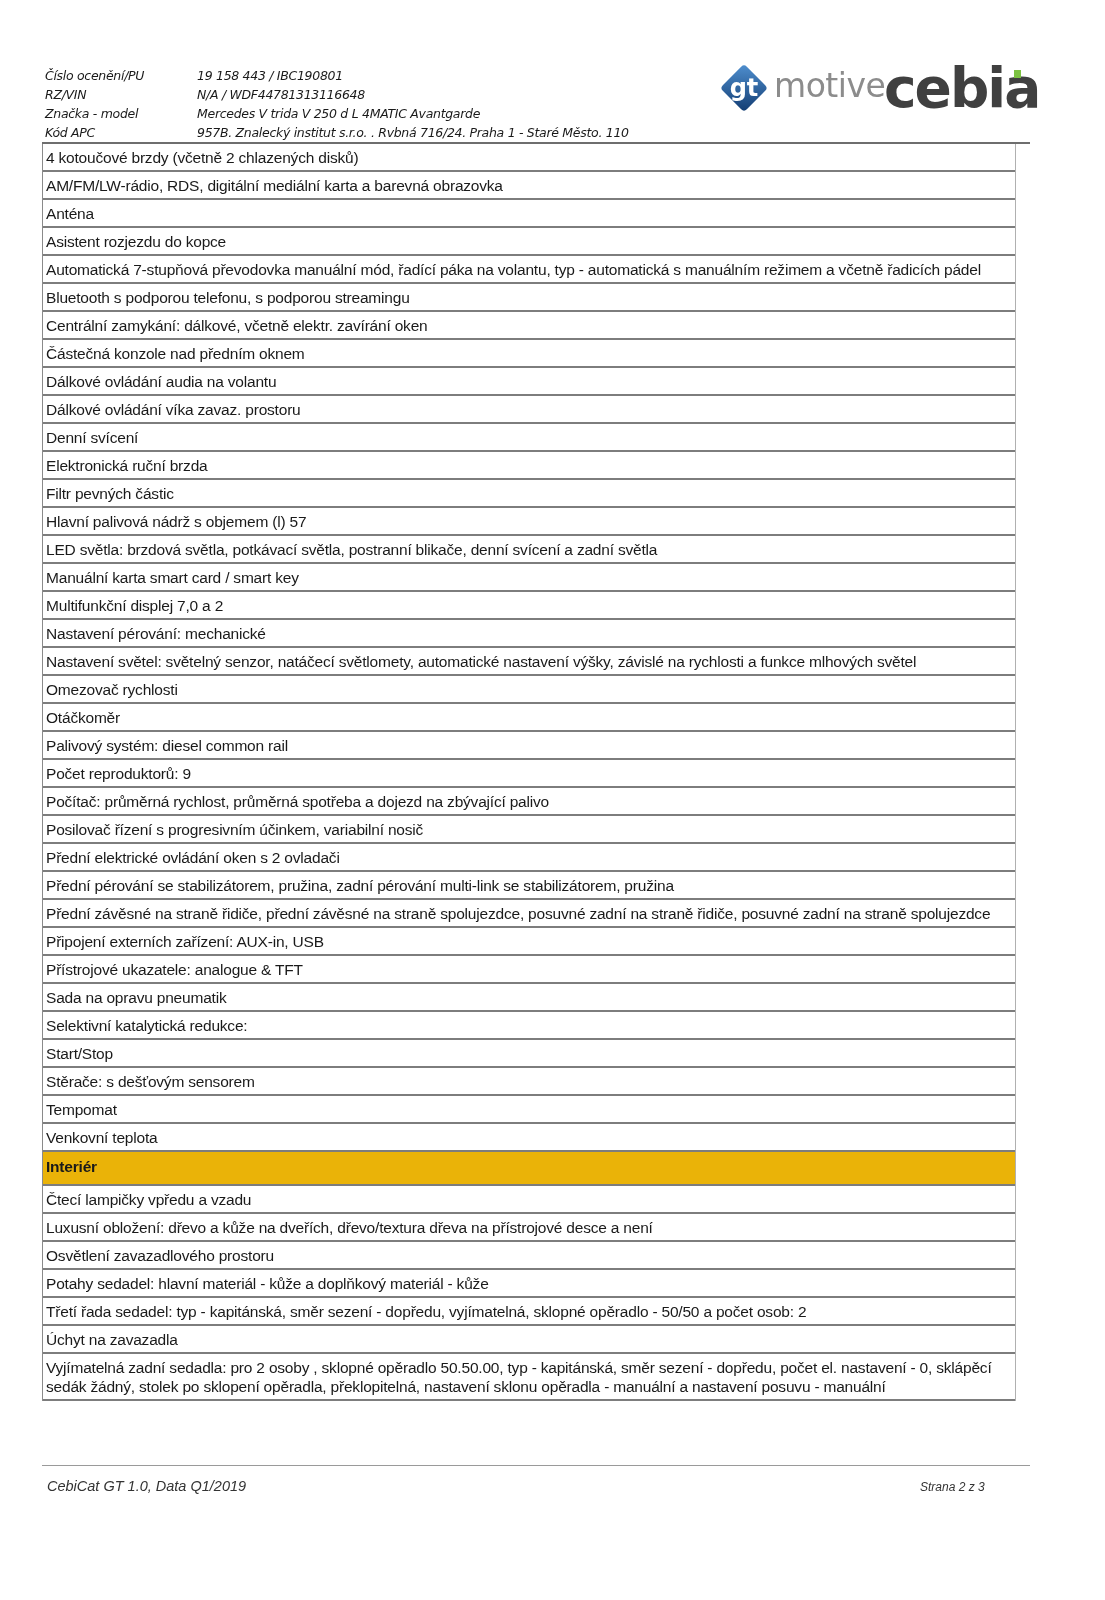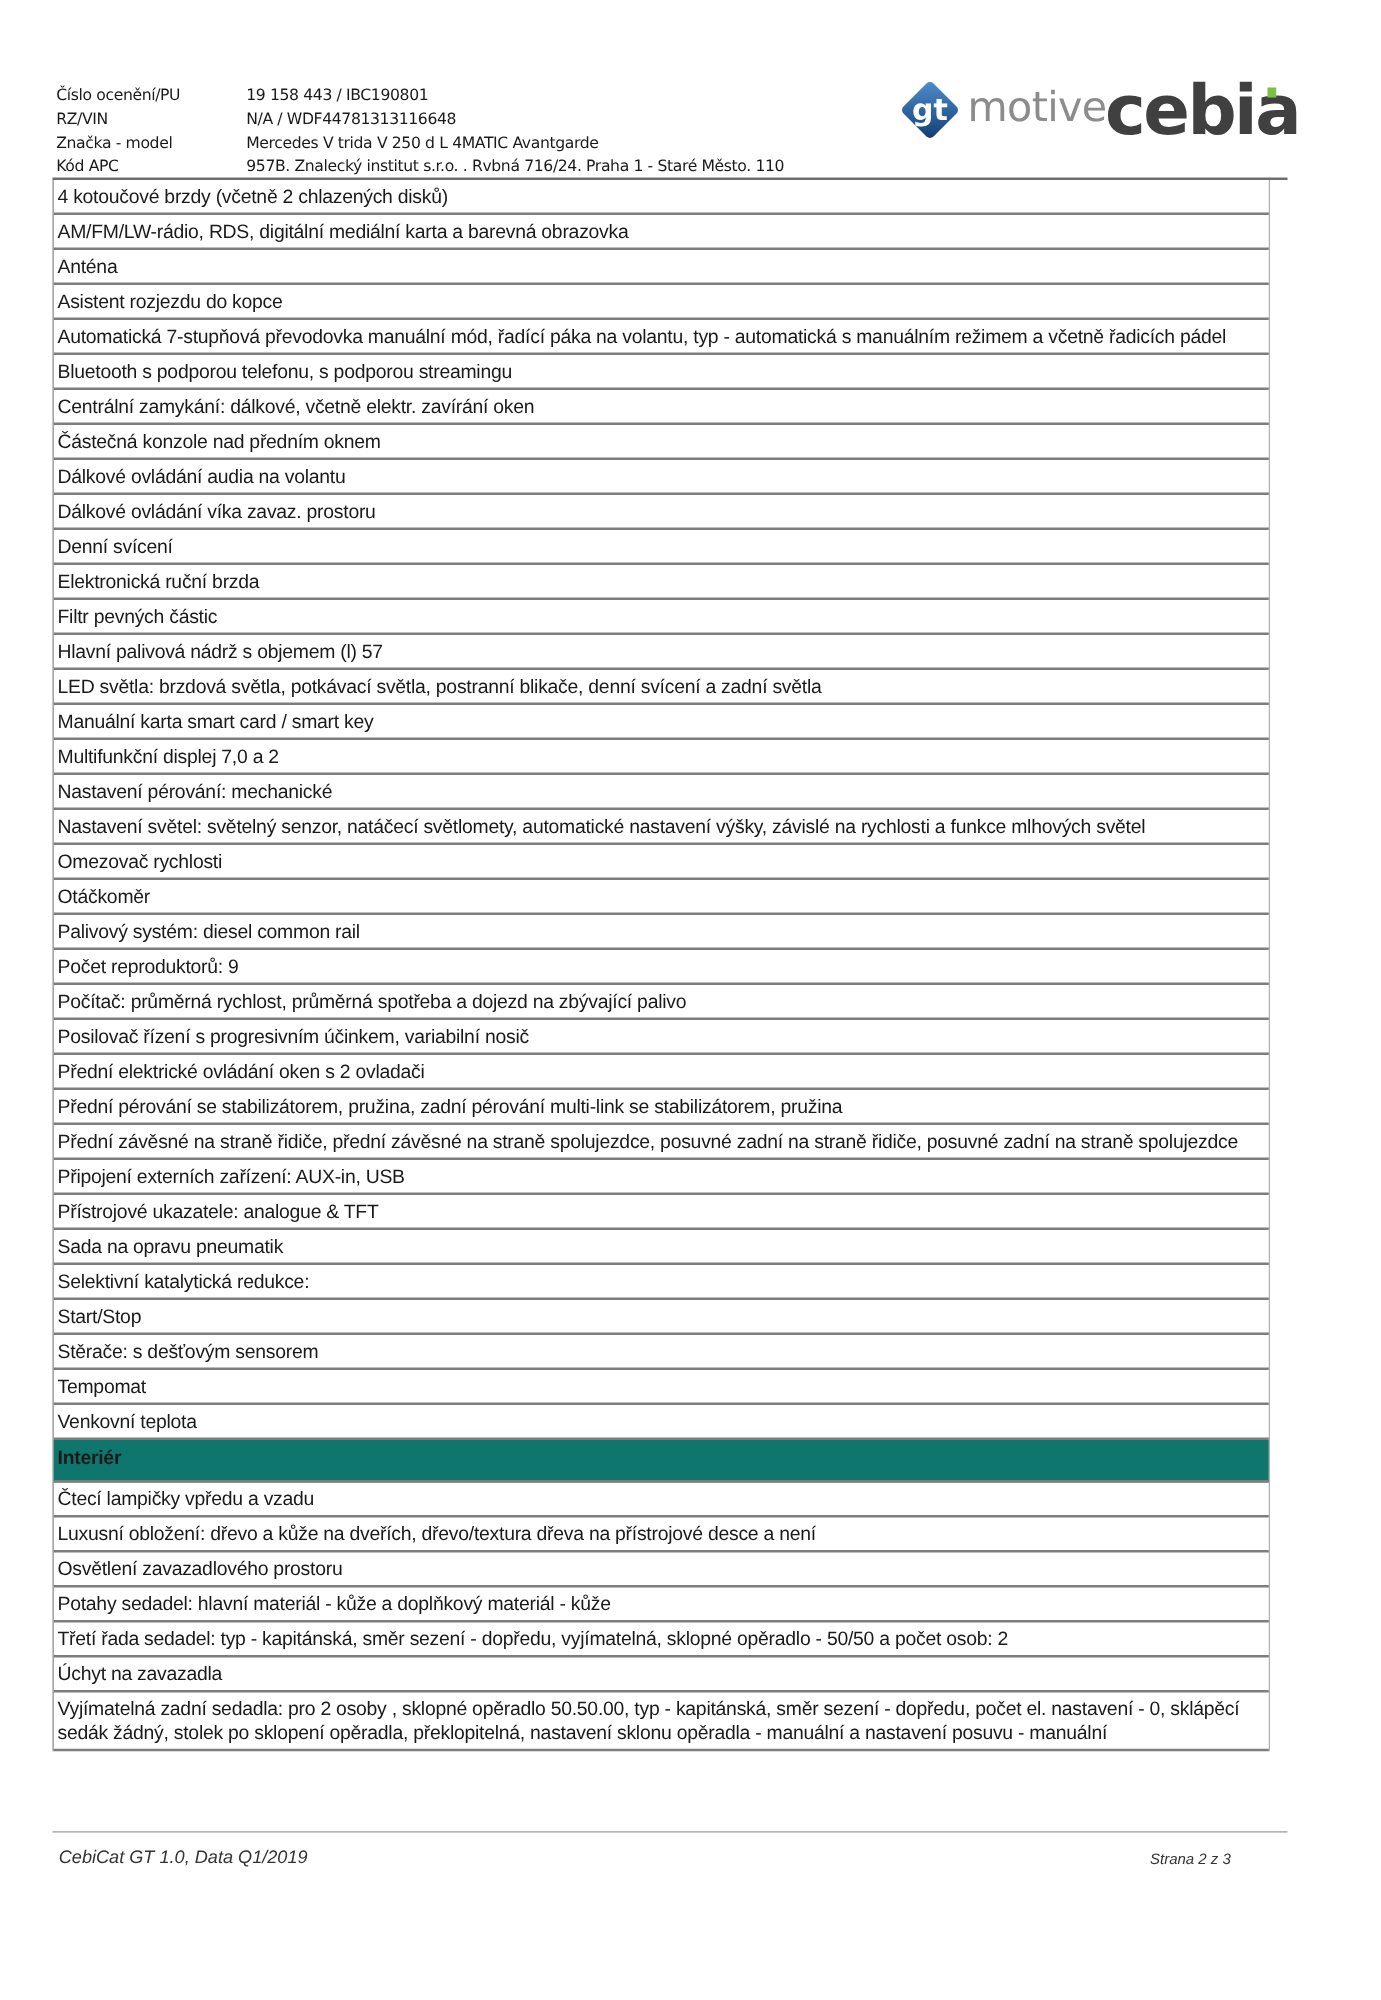--- a/index.html
+++ b/index.html
@@ -1,29 +1,29 @@
 <!DOCTYPE html>
 <html><head>
 <meta charset="utf-8">
 <style>
   html, body { margin: 0; padding: 0; background: #ffffff; }
   body { width: 1105px; height: 1600px; position: relative; overflow: hidden; font-family: "Liberation Sans", sans-serif; color: #1a1a1a; }
   .header { position: absolute; left: 45px; top: 66px; width: 640px; }
-  .hrow { display: flex; height: 19px; align-items: center; font-size: 12.5px; font-family: "DejaVu Sans", sans-serif; letter-spacing: -0.3px; }
+  .hrow { display: flex; height: 19px; align-items: center; font-size: 12.5px; font-family: "DejaVu Sans", sans-serif; letter-spacing: -0.3px; font-style: italic; }
   .hlabel { width: 152px; }
   .hvalue { white-space: nowrap; }
   .logo { position: absolute; left: 716px; top: 58px; width: 330px; height: 64px; }
   .gt-diamond { position: absolute; left: 2px; top: 4px; width: 52px; height: 52px; }
   .motive { position: absolute; left: 58px; top: 8px; font-size: 33px; color: #8c8c8c; font-family: "DejaVu Sans", sans-serif; letter-spacing: -0.5px; }
   .cebia { position: absolute; left: 168px; top: -2px; font-size: 55px; font-weight: bold; color: #404040; font-family: "DejaVu Sans", sans-serif; letter-spacing: -2px; }
   .cebia-dot { position: absolute; left: 298px; top: 12px; width: 7px; height: 8px; background: #7cc242; }
   .header-line { position: absolute; left: 42px; top: 142px; width: 988px; height: 2px; background: #6e6e6e; }
   .table { position: absolute; left: 42px; top: 144px; width: 972px; border-left: 1.5px solid #8a8a8a; border-right: 1.5px solid #b0b0b0; }
   .row { border-bottom: 2px solid #7d7d7d; padding: 4px 3px 3px 3px; font-size: 15.5px; line-height: 19px; min-height: 19px; letter-spacing: -0.2px; }
-  .row.section { background: #0f766e; font-weight: bold; padding: 5px 3px 8px 3px; }
+  .row.section { background: #eab308; font-weight: bold; padding: 5px 3px 8px 3px; }
   .footer-left { position: absolute; left: 47px; top: 1478px; font-size: 14.5px; font-style: italic; color: #333; }
   .footer-right { position: absolute; left: 920px; top: 1480px; font-size: 12px; font-style: italic; color: #333; }
   .bottom-line { position: absolute; left: 42px; top: 1465px; width: 988px; height: 1px; background: #9a9a9a; }
 </style>
 </head>
 <body>
 
 <div class="header">
   <div class="hrow">
     <span class="hlabel">Číslo ocenění/PU</span>

